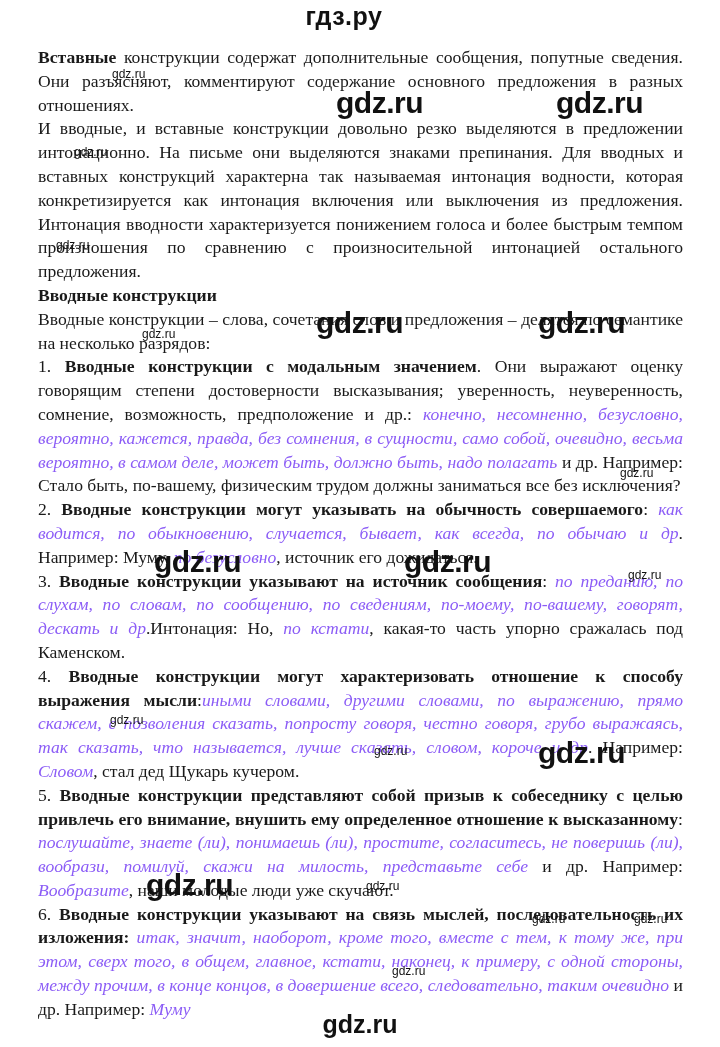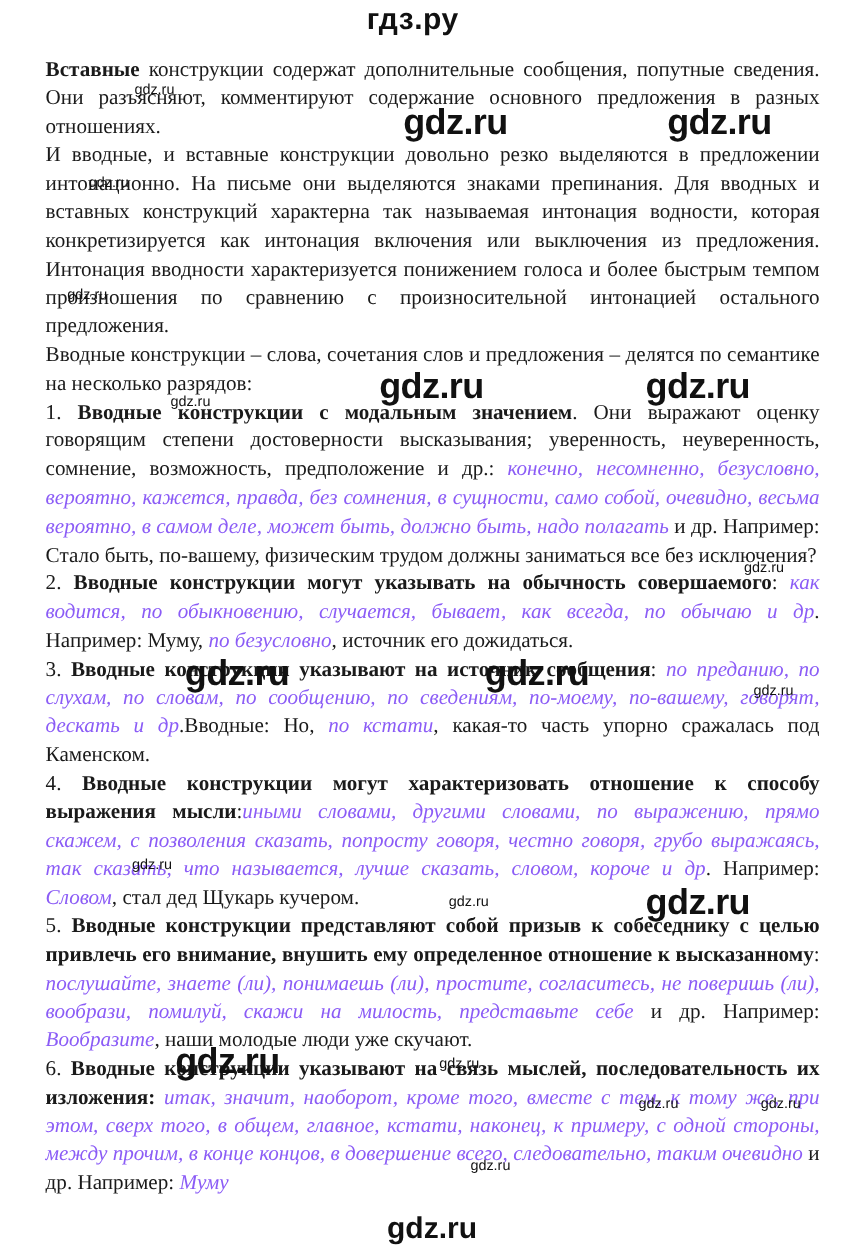--- a/index.html
+++ b/index.html
@@ -35,27 +35,28 @@
   }
 </style>
 </head>
 <body>
 
 <div class="site-header">гдз.ру</div>
 
 <div class="page">
   <p><b>Вставные</b><span> конструкции содержат дополнительные сообщения, попутные сведения. Они разъясняют, комментируют содержание основного предложения в разных отношениях.</span></p>
   <p><span>И вводные, и вставные конструкции довольно резко выделяются в предложении интонационно. На письме они выделяются знаками препинания. Для вводных и вставных конструкций характерна так называемая интонация водности, которая конкретизируется как интонация включения или выключения из предложения. Интонация вводности характеризуется понижением голоса и более быстрым темпом произношения по сравнению с произносительной интонацией остального предложения.</span></p>
+  <p class="heading">Вводные конструкции</p>
   <p><span>Вводные конструкции – слова, сочетания слов и предложения – делятся по семантике на несколько разрядов:</span></p>
 
   <p><span>1.</span><b> Вводные конструкции с модальным значением</b><span>. Они выражают оценку говорящим степени достоверности высказывания; уверенность, неуверенность, сомнение, возможность, предположение и др.: </span><i>конечно, несомненно, безусловно, вероятно, кажется, правда, без сомнения, в сущности, само собой, очевидно, весьма вероятно, в самом деле, может быть, должно быть, надо полагать</i><span> и др. Например: Стало быть, по-вашему, физическим трудом должны заниматься все без исключения?</span></p>
 
   <p><span>2.</span><b> Вводные конструкции могут указывать на обычность совершаемого</b><span>: </span><i>как водится, по обыкновению, случается, бывает, как всегда, по обычаю и др</i><span>. Например: Муму, </span><i>по безусловно</i><span>, источник его дожидаться.</span></p>
 
-  <p><span>3.</span><b> Вводные конструкции указывают на источник сообщения</b><span>: </span><i>по преданию, по слухам, по словам, по сообщению, по сведениям, по-моему, по-вашему, говорят, дескать и др</i><span>.Вводные: Но, </span><i>по кстати</i><span>, какая-то часть упорно сражалась под Каменском.</span></p>
+  <p><span>3.</span><b> Вводные конструкции указывают на источник сообщения</b><span>: </span><i>по преданию, по слухам, по словам, по сообщению, по сведениям, по-моему, по-вашему, говорят, дескать и др</i><span>.Интонация: Но, </span><i>по кстати</i><span>, какая-то часть упорно сражалась под Каменском.</span></p>
 
   <p><span>4.</span><b> Вводные конструкции могут характеризовать отношение к способу выражения мысли</b><span>:</span><i>иными словами, другими словами, по выражению, прямо скажем, с позволения сказать, попросту говоря, честно говоря, грубо выражаясь, так сказать, что называется, лучше сказать, словом, короче и др</i><span>. Например: </span><i>Словом</i><span>, стал дед Щукарь кучером.</span></p>
 
   <p><span>5.</span><b> Вводные конструкции представляют собой призыв к собеседнику с целью привлечь его внимание, внушить ему определенное отношение к высказанному</b><span>: </span><i>послушайте, знаете (ли), понимаешь (ли), простите, согласитесь, не поверишь (ли), вообрази, помилуй, скажи на милость, представьте себе</i><span> и др. Например: </span><i>Вообразите</i><span>, наши молодые люди уже скучают.</span></p>
 
   <p><span>6.</span><b> Вводные конструкции указывают на связь мыслей, последовательность их изложения:</b><span> </span><i>итак, значит, наоборот, кроме того, вместе с тем, к тому же, при этом, сверх того, в общем, главное, кстати, наконец, к примеру, с одной стороны, между прочим, в конце концов, в довершение всего, следовательно, таким очевидно</i><span> и др. Например: </span><i>Муму</i></p>
 </div>
 
 <div class="wm small" style="left:112px; top:67px;">gdz.ru</div>
 <div class="wm big" style="left:336px; top:86px;">gdz.ru</div>

